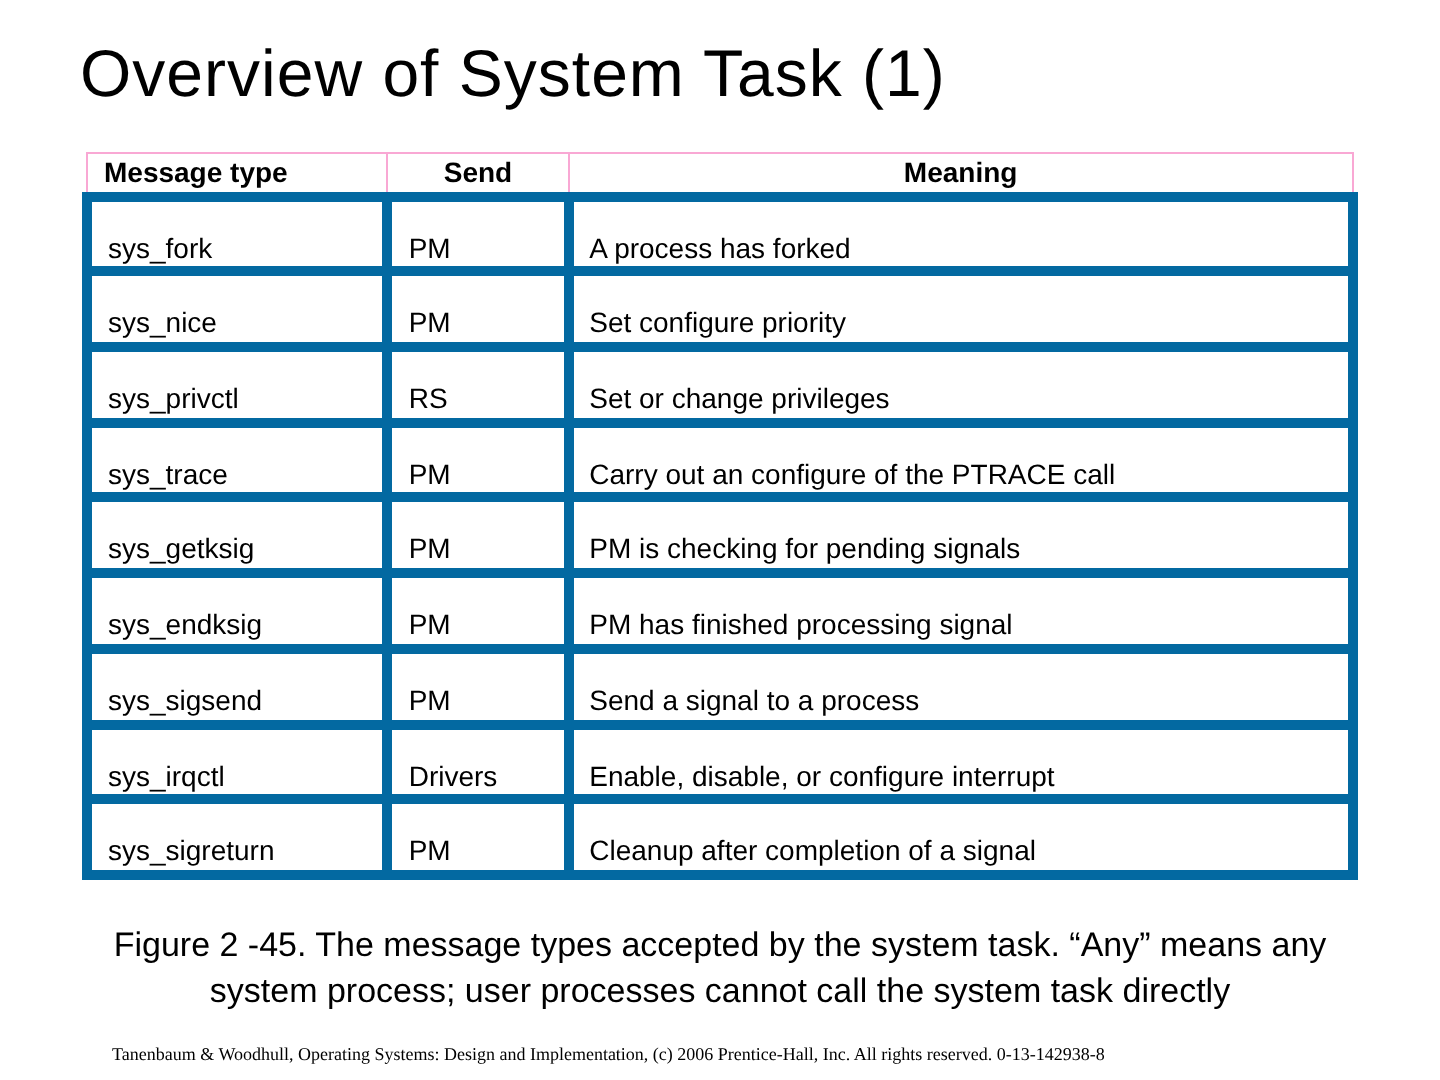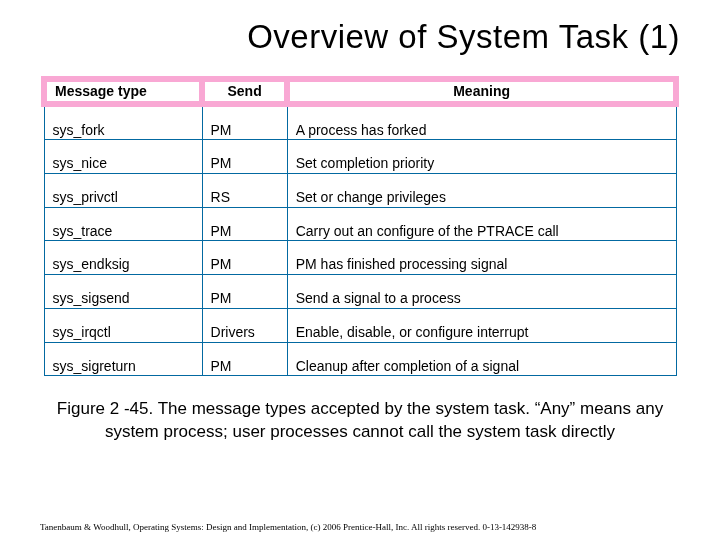--- a/index.html
+++ b/index.html
@@ -8,56 +8,56 @@
     width: 720px;
     height: 540px;
     background: #fff;
     font-family: Arial, Helvetica, sans-serif;
     padding: 18px 40px 10px 40px;
     position: relative;
   }
   .slide-title {
     font-size: 33px;
     font-weight: normal;
-    text-align: right;
+    text-align: left;
     margin: 0 0 20px 0;
     letter-spacing: 0.5px;
   }
   .msg-table {
     border-collapse: collapse;
     width: 638px;
     margin: 0 auto;
     font-size: 14px;
     line-height: 1.05;
   }
   .msg-table th {
-    border: 6px solid #f9a8d4;
+    border: 1px solid #f9a8d4;
     padding: 2px 8px;
     font-weight: bold;
     text-align: center;
     background: #fff;
   }
   .msg-table th:first-child { text-align: left; }
   .msg-table td {
-    border: 1px solid #0369a1;
+    border: 5px solid #0369a1;
     padding: 16px 8px 2px 8px;
     vertical-align: middle;
     white-space: nowrap;
   }
   .caption {
     text-align: center;
     font-size: 17px;
     margin-top: 22px;
     line-height: 1.35;
     padding: 0 10px;
   }
   .footer {
     position: absolute;
     bottom: 8px;
-    left: 40px;
+    left: 56px;
     right: 40px;
     font-size: 9px;
     font-family: "Times New Roman", serif;
   }
 </style>
 </head>
 <body>
 
 <h1 class="slide-title">Overview of System Task (1)</h1>
 
@@ -71,31 +71,36 @@
   </thead>
   <tbody id="table-body">
       <tr>
         <td>sys_fork</td>
         <td>PM</td>
         <td>A process has forked</td>
       </tr>
       <tr>
         <td>sys_nice</td>
         <td>PM</td>
-        <td>Set completion priority</td>
+        <td>Set configure priority</td>
       </tr>
       <tr>
         <td>sys_privctl</td>
         <td>RS</td>
         <td>Set or change privileges</td>
       </tr>
       <tr>
         <td>sys_trace</td>
         <td>PM</td>
         <td>Carry out an configure of the PTRACE call</td>
+      </tr>
+      <tr>
+        <td>sys_getksig</td>
+        <td>PM</td>
+        <td>PM is checking for pending signals</td>
       </tr>
       <tr>
         <td>sys_endksig</td>
         <td>PM</td>
         <td>PM has finished processing signal</td>
       </tr>
       <tr>
         <td>sys_sigsend</td>
         <td>PM</td>
         <td>Send a signal to a process</td>

